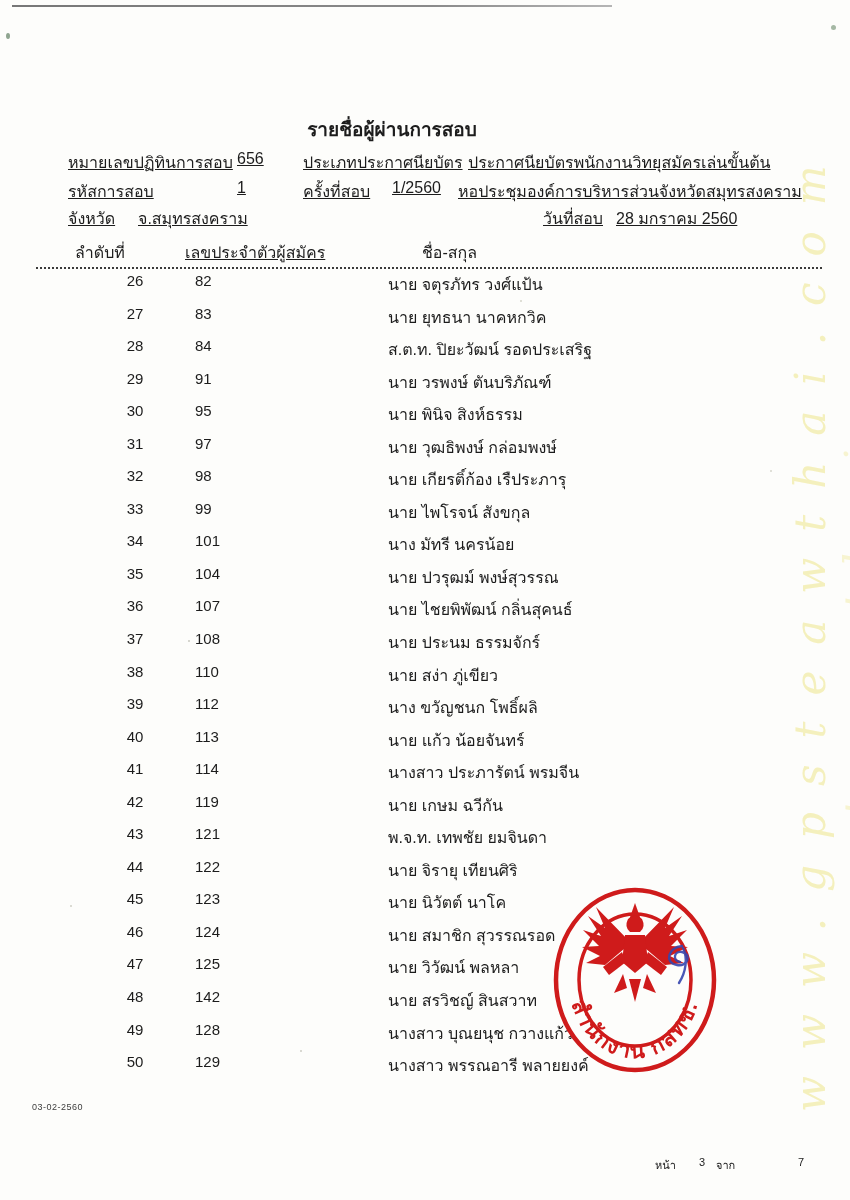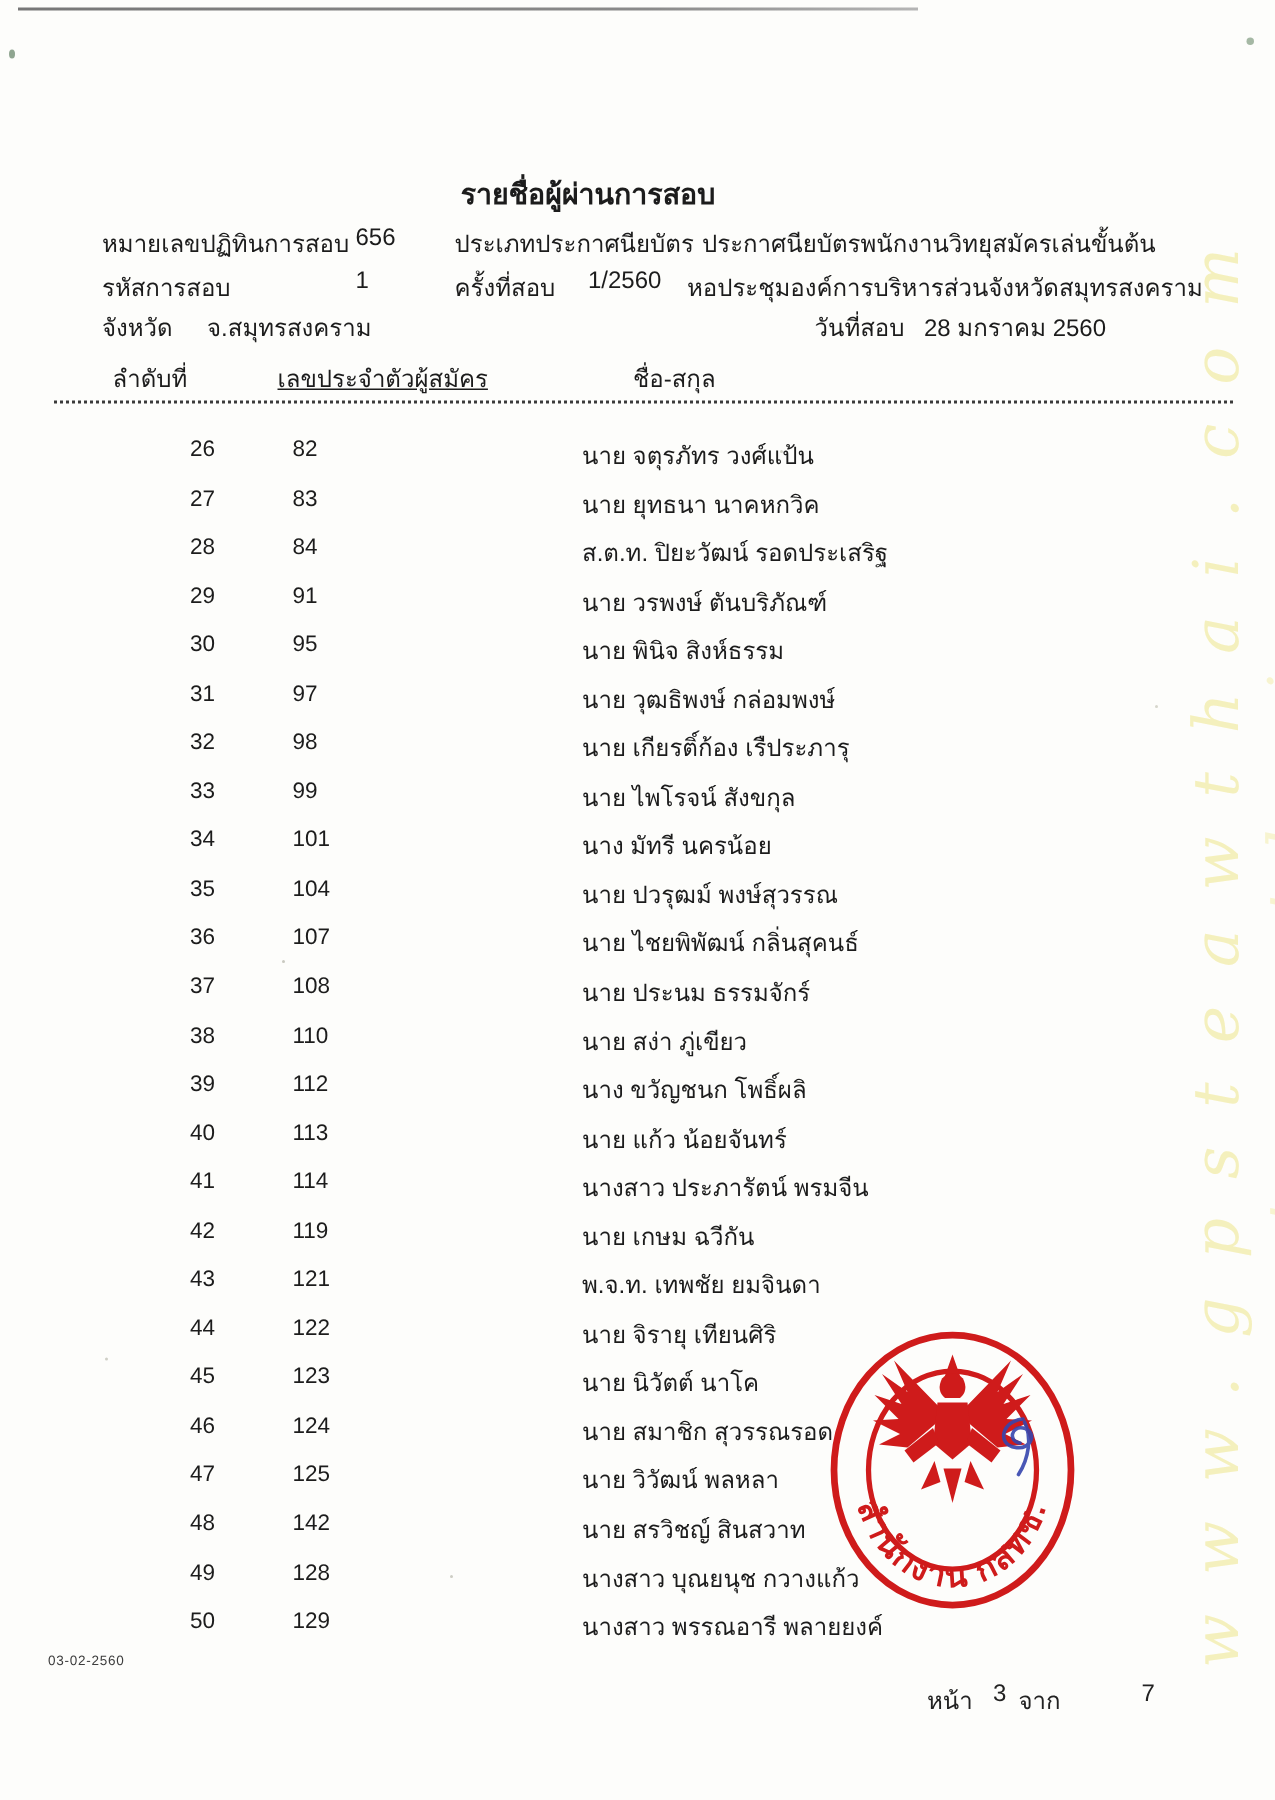--- a/index.html
+++ b/index.html
@@ -45,47 +45,47 @@
     white-space:nowrap;
     pointer-events:none;
   }
   .watermark.sliver{left:836px;top:1190px;opacity:.55;}
 
   .doc-title{
     position:absolute;left:0;top:94px;width:784px;
     text-align:center;font-size:19px;font-weight:700;margin-top:20px;
   }
 
-  .hdr{position:absolute;font-size:16px;white-space:nowrap;}
+  .hdr{position:absolute;font-size:16px;white-space:nowrap;text-decoration:underline;}
   .hl1{top:150px;} .hl2{top:179px;} .hl3{top:206px;}
   .x-a{left:68px;} .x-b{left:237px;} .x-c{left:303px;}
   .x-d{left:468px;} .x-e{left:392px;} .x-f{left:458px;}
   .x-g{left:138px;} .x-h{left:543px;} .x-i{left:616px;}
 
   .th{position:absolute;top:240px;font-size:16px;white-space:nowrap;}
   .th-seq{left:75px;width:120px;text-align:left;}
   .th-id{left:185px;width:140px;text-align:right;text-decoration:underline;}
   .th-name{left:422px;}
 
   .rule-dotted{
     position:absolute;left:36px;top:267px;width:786px;height:0;
     border-top:2px dotted #3a3a3a;
   }
 
-  .tbody{position:absolute;left:0;top:287px;width:850px;}
+  .tbody{position:absolute;left:0;top:268px;width:850px;}
   .t-row{position:relative;height:32.55px;}
   .t-row .cell{position:absolute;top:4px;font-size:15px;white-space:nowrap;}
   .c-seq{left:75px;width:120px;text-align:center;}
   .c-id{left:195px;width:124px;text-align:left;}
   .c-name{left:388px;font-size:16px !important;}
 
   .stamp{position:absolute;left:552px;top:886px;width:166px;height:188px;}
 
   .footer-code{position:absolute;left:32px;top:1102px;font-size:9px;color:#3d3d3d;letter-spacing:.5px;}
-  .pg{position:absolute;top:1121px;font-size:16px;color:#222;}
+  .pg{position:absolute;top:1156px;font-size:11px;color:#222;margin-left:37px;}
   .pg-label{left:618px;} .pg-num{left:662px;} .pg-of{left:679px;} .pg-total{left:761px;}
 </style>
 </head>
 <body>
 
 <div class="page">
 
   <div class="scan-topline"></div>
   <div class="speck green1"></div>
   <div class="speck green2"></div>

